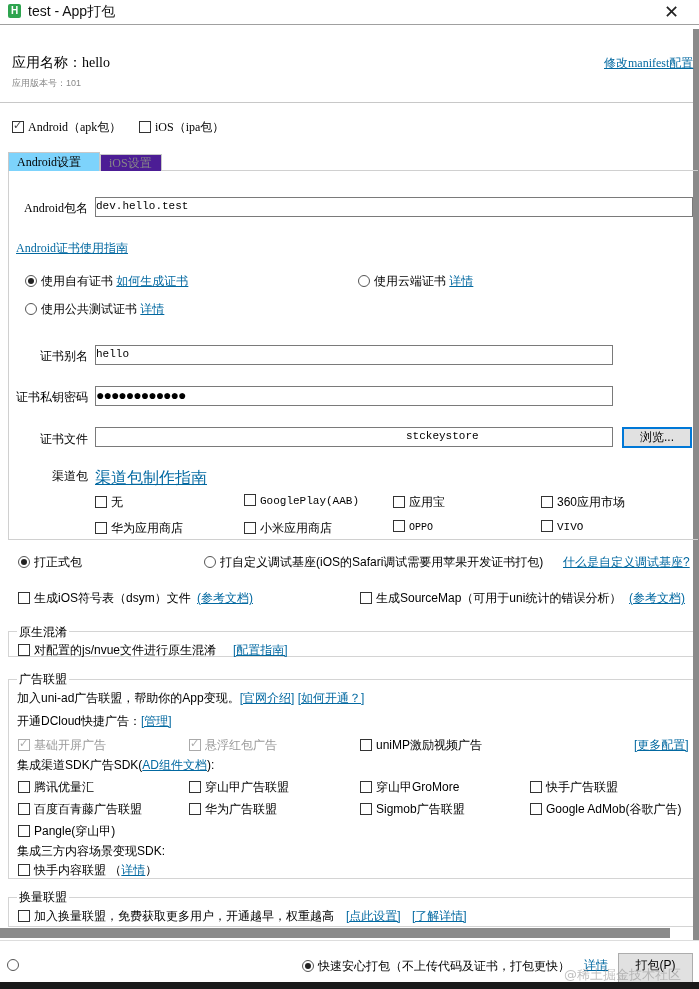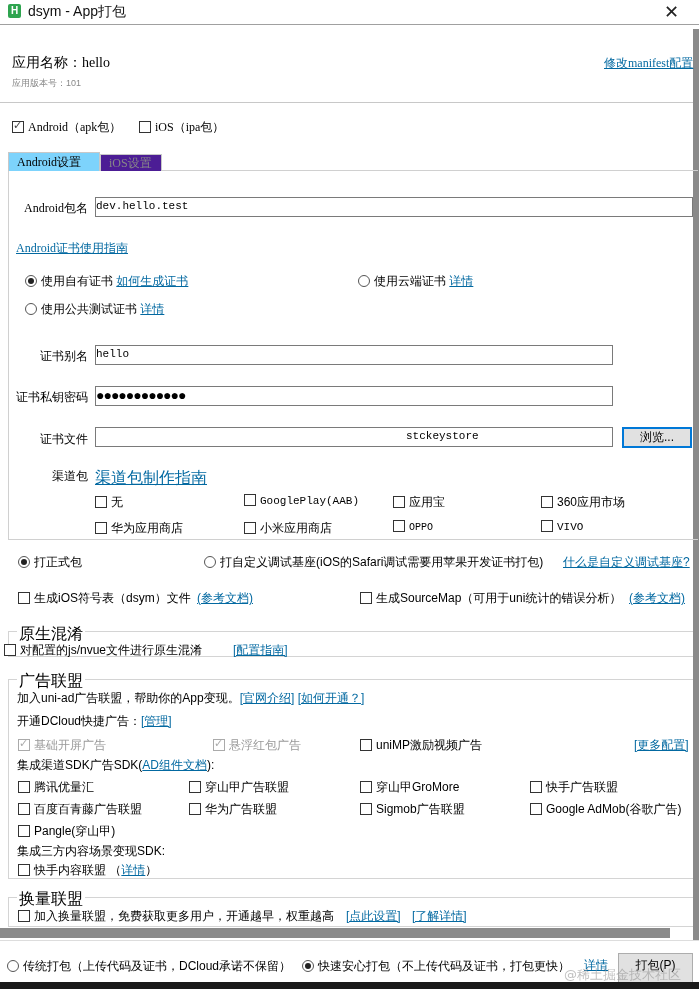--- a/index.html
+++ b/index.html
@@ -38,33 +38,33 @@
   .tab { top: 152px; height: 19px; font-size: 12px; line-height: 18px; padding: 0 8px; border: 1px solid #c8c8c8; border-bottom: none; background: #7dd3fc; }
   .tab.inactive { background: #4c1d95; color: #888; top: 154px; height: 17px; line-height: 16px; }
   .tab-panel { left: 8px; top: 170px; width: 690px; height: 370px; border: 1px solid #d0d0d0; border-right: none; }
 
   .input { height: 20px; border: 1px solid #7a7a7a; background: #fff; font-size: 11px; padding: 2px 0; white-space: nowrap; overflow: hidden; }
   .field-label { font-size: 12px; text-align: right; white-space: nowrap; }
   .btn { border: 1px solid #adadad; background: #e1e1e1; font-size: 12px; text-align: center; line-height: 18px; }
   .btn.focus { border: 2px solid #0078d7; line-height: 16px; }
 
   .fieldset { border: 1px solid #d4d4d4; border-right: none; }
-  .legend { background: #fff; padding: 0 2px; font-size: 16px; }
+  .legend { background: #fff; padding: 0 2px; font-size: 12px; }
 
   .hscroll { left: 0; top: 928px; width: 670px; height: 10px; background: #8a8a8a; }
   .footer-line { left: 0; top: 940px; width: 699px; height: 1px; background: #ddd; }
   .bottom-dark { left: 0; top: 982px; width: 699px; height: 7px; background: #1a1a1a; }
   .watermark { left: 564px; top: 966px; font-size: 13px; color: rgba(150,150,150,0.6); font-family: "DejaVu Sans", sans-serif; white-space: nowrap; }
 </style>
 </head>
 <body>
 
 <div class="abs titlebar">
   <div class="abs app-icon">H</div>
-  <div class="abs win-title">dsym - App打包</div>
+  <div class="abs win-title">test - App打包</div>
   <div class="abs close-x">✕</div>
 </div>
 
 <div class="abs vscroll"></div>
 
 <div class="abs app-name">应用名称：hello</div>
 <div class="abs app-version">应用版本号：101</div>
 <a class="abs manifest-link">修改manifest配置</a>
 <div class="abs hr-top"></div>
 
@@ -132,39 +132,39 @@
   <span class="chk"></span><span class="lbl">生成iOS符号表（dsym）文件</span>
 </div>
 <a class="abs sans" style="left:197px; top:590px; font-size:12px;">(参考文档)</a>
 <div class="abs row-item sans" style="left:360px; top:590px;">
   <span class="chk"></span><span class="lbl">生成SourceMap（可用于uni统计的错误分析）</span>
 </div>
 <a class="abs sans" style="left:629px; top:590px; font-size:12px;">(参考文档)</a>
 
 <div class="abs fieldset" style="left:8px; top:631px; width:685px; height:26px;"></div>
 <div class="abs legend sans" style="left:17px; top:624px;">原生混淆</div>
-<div class="abs row-item sans" style="left:4px; top:642px;">
+<div class="abs row-item sans" style="left:18px; top:642px;">
   <span class="chk"></span><span class="lbl">对配置的js/nvue文件进行原生混淆</span>
 </div>
 <a class="abs sans" style="left:233px; top:642px; font-size:12px;">[配置指南]</a>
 
 <div class="abs fieldset" style="left:8px; top:679px; width:685px; height:200px;"></div>
 <div class="abs legend sans" style="left:17px; top:671px;">广告联盟</div>
 <div class="abs sans" style="left:17px; top:690px; font-size:12px; white-space:nowrap;">
   <span>加入uni-ad广告联盟，帮助你的App变现。</span><a>[官网介绍]</a>
   <a>[如何开通？]</a>
 </div>
 <div class="abs sans" style="left:17px; top:713px; font-size:12px; white-space:nowrap;">
   <span>开通DCloud快捷广告：</span><a>[管理]</a>
 </div>
 
 <div class="abs row-item sans" style="left:18px; top:737px; color:#999;">
   <span class="chk checked disabled"></span><span class="lbl">基础开屏广告</span>
 </div>
-<div class="abs row-item sans" style="left:189px; top:737px; color:#999;margin-left:24px;">
+<div class="abs row-item sans" style="left:189px; top:737px; color:#999;">
   <span class="chk checked disabled"></span><span class="lbl">悬浮红包广告</span>
 </div>
 <div class="abs row-item sans" style="left:360px; top:737px;">
   <span class="chk"></span><span class="lbl">uniMP激励视频广告</span>
 </div>
 <a class="abs sans" style="left:634px; top:737px; font-size:12px;">[更多配置]</a>
 
 <div class="abs sans" style="left:17px; top:757px; font-size:12px; white-space:nowrap;">
   <span>集成渠道SDK广告SDK(</span><a>AD组件文档</a><span>):</span>
 </div>
@@ -192,21 +192,21 @@
 <div class="abs row-item sans" style="left:18px; top:908px;">
   <span class="chk"></span><span class="lbl">加入换量联盟，免费获取更多用户，开通越早，权重越高</span>
 </div>
 <a class="abs sans" style="left:346px; top:908px; font-size:12px;">[点此设置]</a>
 <a class="abs sans" style="left:412px; top:908px; font-size:12px;">[了解详情]</a>
 
 <div class="abs hscroll"></div>
 <div class="abs footer-line"></div>
 
 <div class="abs row-item sans" style="left:7px; top:958px;">
-  <span class="radio"></span><span class="lbl">传统打包（上传代码及证书，DCloud承诺不保留）</span>
+  <span class="radio"></span>
 </div>
 <div class="abs row-item sans" style="left:302px; top:958px;">
   <span class="radio on"></span><span class="lbl">快速安心打包（不上传代码及证书，打包更快）</span>
 </div>
 <a class="abs sans" style="left:584px; top:957px; font-size:12px;">详情</a>
 <div class="abs btn sans" style="left:618px; top:953px; width:75px; height:36px; line-height:22px;">打包(P)</div>
 <div class="abs watermark">@稀土掘金技术社区</div>
 <div class="abs bottom-dark"></div>
 
 </body></html>

